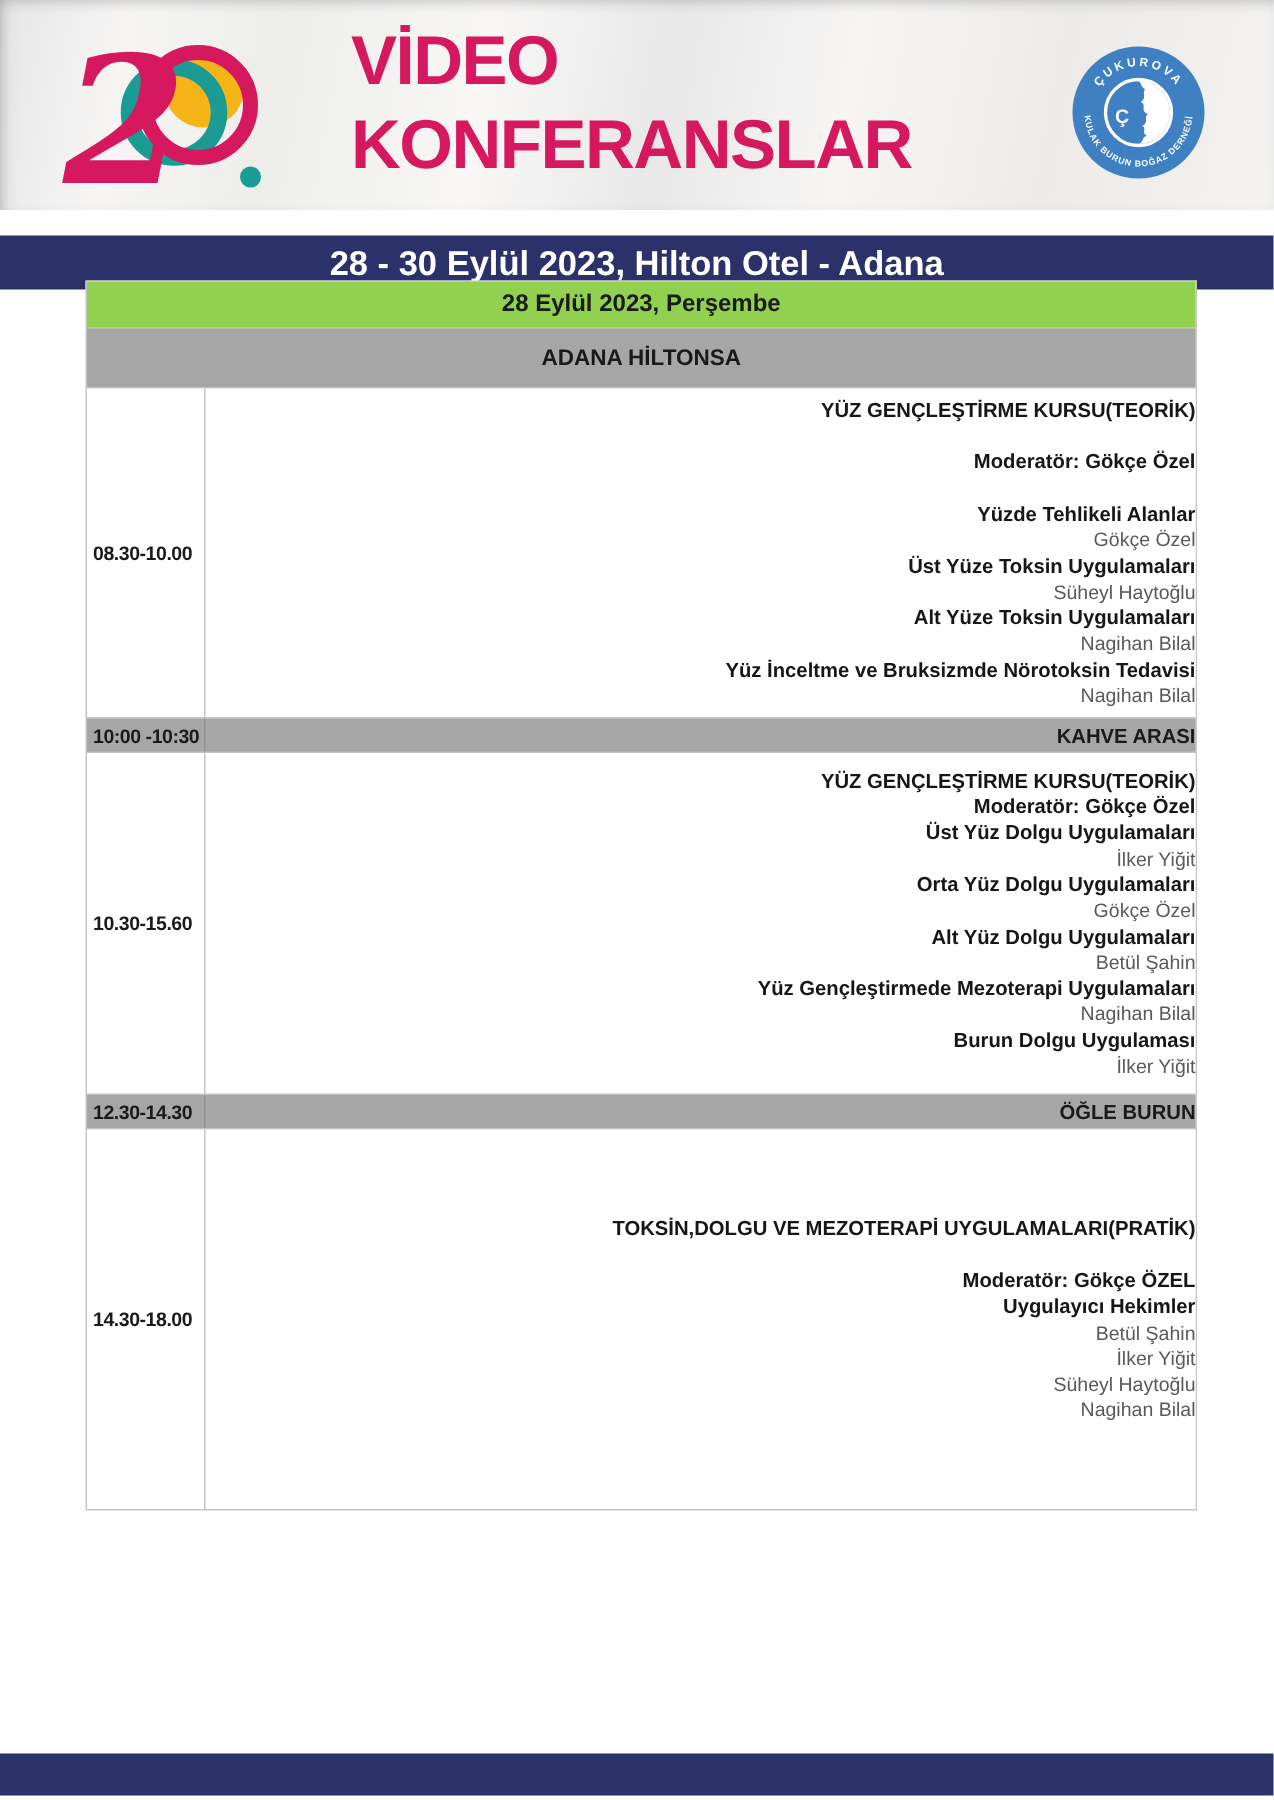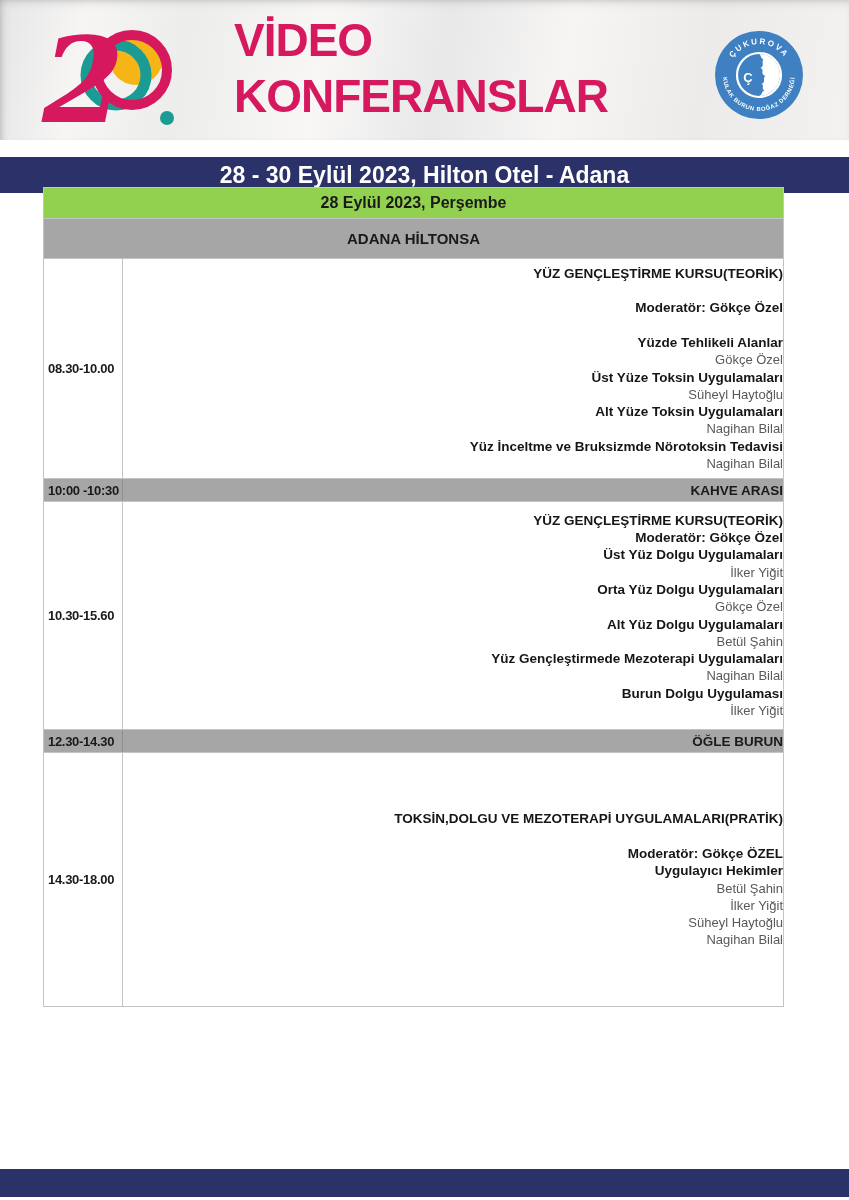--- a/index.html
+++ b/index.html
@@ -33,21 +33,21 @@
   .assoc-logo{position:absolute;left:712px;top:28px;width:94px;height:94px;}
 
   .banner{
     position:absolute;left:0;top:139px;width:849px;height:36px;
     background:var(--navy);color:#ffffff;font-weight:bold;font-size:23px;
     text-align:center;line-height:36px;letter-spacing:0;margin-top:18px;
   }
 
   
   .schedule{
-    position:absolute;left:43px;top:187px;width:741px;
+    position:absolute;left:57px;top:187px;width:741px;
     border:1px solid var(--border);background:#ffffff;font-size:13px;color:#1a1a1a;
   }
   .day-header{
     height:31px;background:var(--green-header);
     display:flex;align-items:center;justify-content:center;
     font-weight:bold;font-size:16px;border-bottom:1px solid var(--border);
   }
   .venue-header{
     height:40px;background:var(--gray-header);
     display:flex;align-items:center;justify-content:center;

